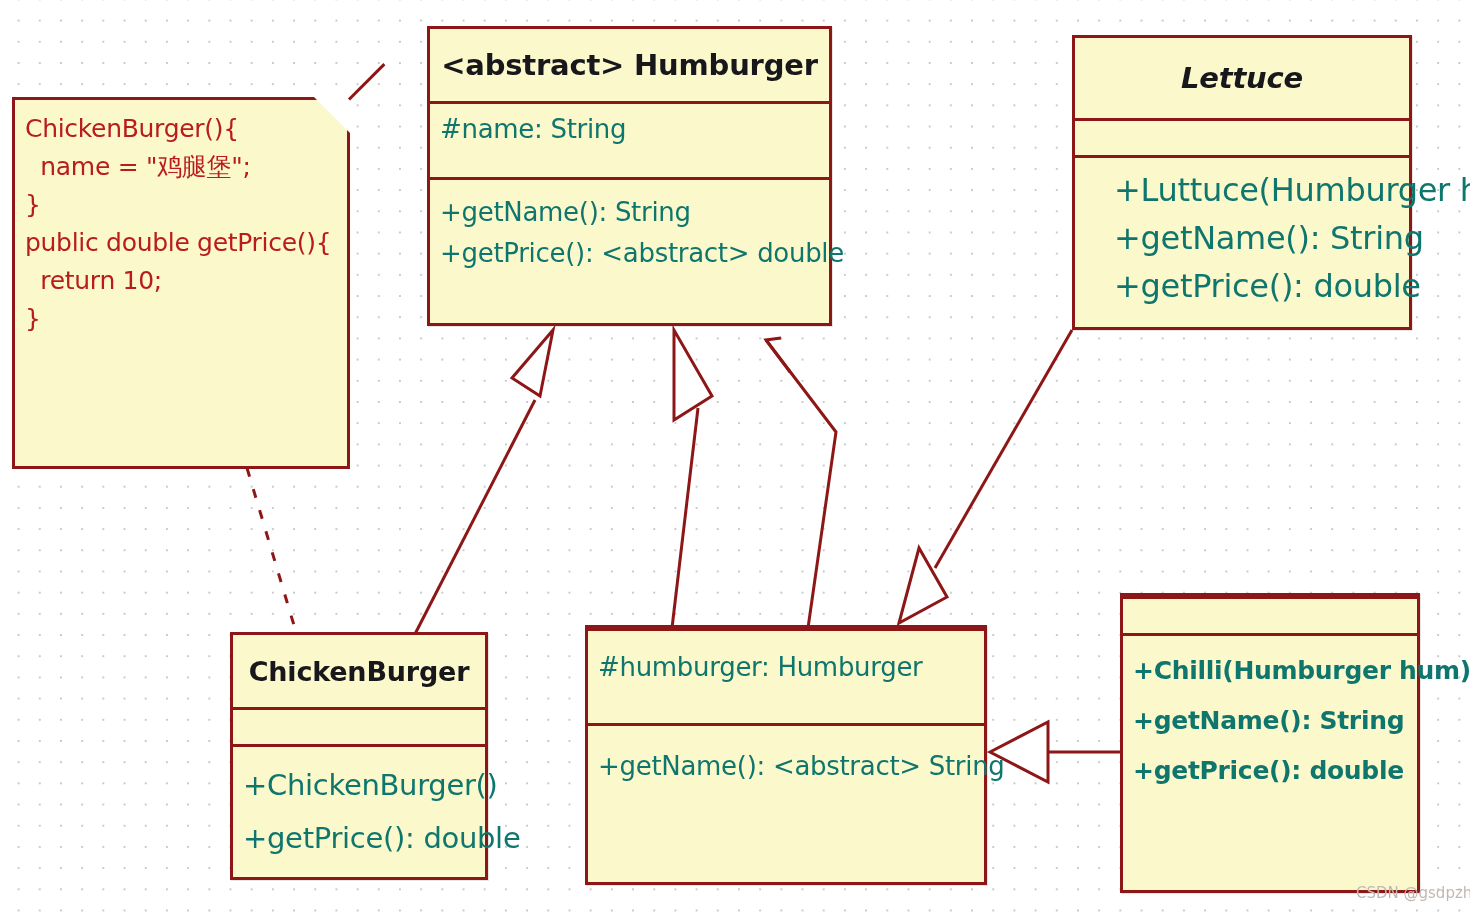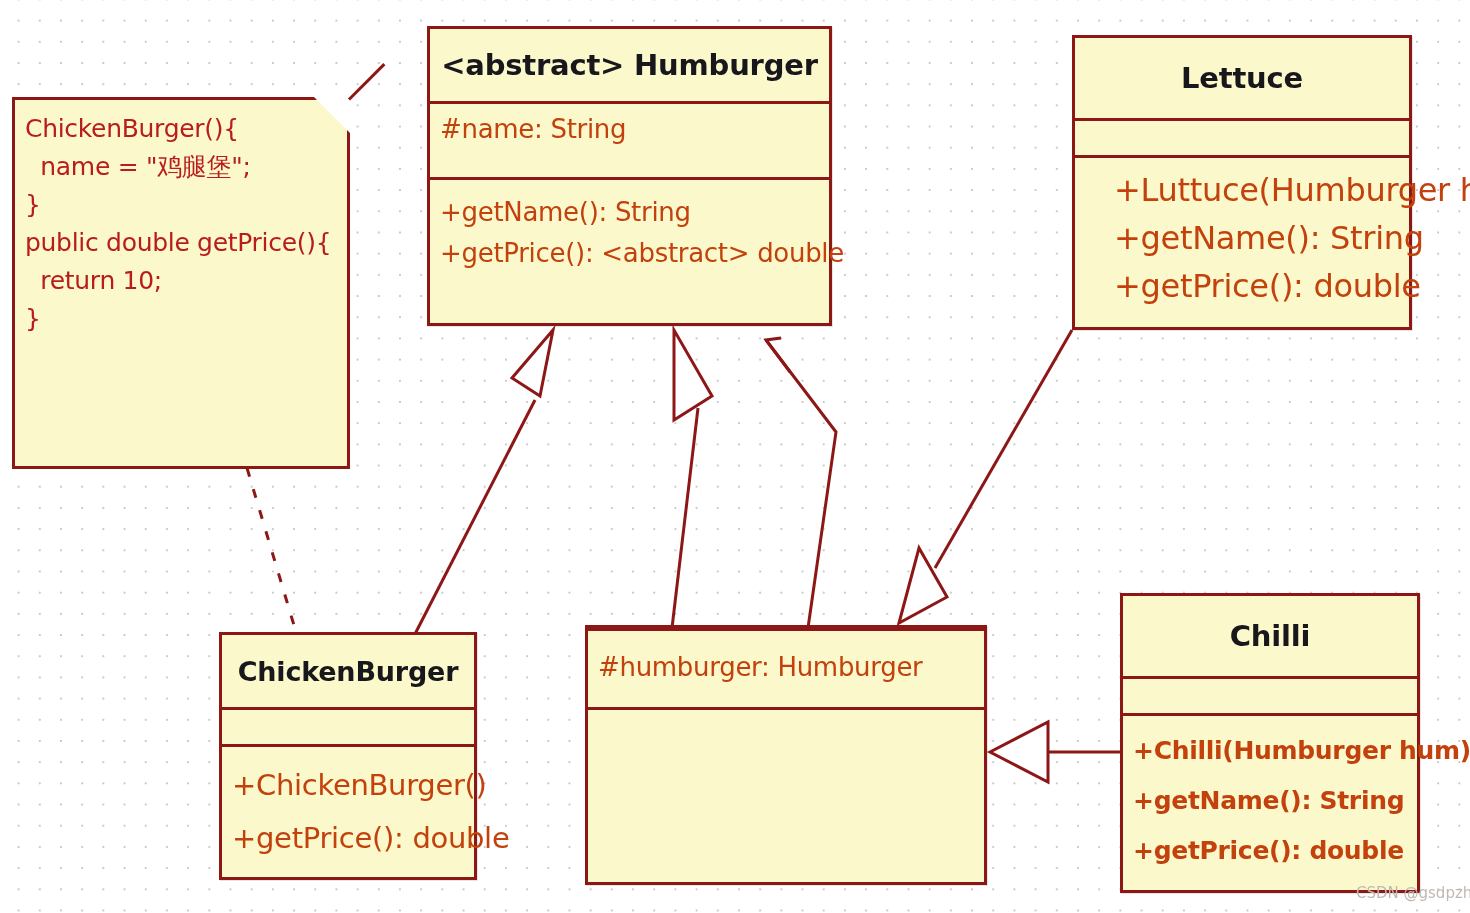--- a/index.html
+++ b/index.html
@@ -40,21 +40,21 @@
     align-items: center;
     justify-content: center;
   }
   .uml-sep {
     height: 0;
     border-top: 3px solid #8d1717;
   }
   .uml-compartment {
     box-sizing: border-box;
     padding: 7px 10px 7px 10px;
-    color: #c2410c;
+    color: #0f766e;
   }
   .uml-compartment.empty {
     padding: 0;
   }
   .uml-line {
     white-space: pre;
     letter-spacing: -0.3px;
   }
 
   
@@ -171,56 +171,58 @@
       <div class="uml-line">#name: String</div>
     </div>
     <div class="uml-sep"></div>
     <div class="uml-compartment" style="font-size:26px; line-height:41px; padding-top:12px;">
       <div class="uml-line">+getName(): String
 +getPrice(): &lt;abstract&gt; double</div>
     </div>
   </div>
 
   <div class="uml-box" style="left:1072px; top:35px; width:340px; height:295px;">
-    <div class="uml-title" style="height:80px; font-size:29px;">Lettuce</div>
+    <div class="uml-title" style="height:80px; font-size:29px;font-style:italic;">Lettuce</div>
     <div class="uml-sep"></div>
     <div class="uml-compartment empty" style="height:34px;">
       <div class="uml-line"></div>
     </div>
     <div class="uml-sep"></div>
     <div class="uml-compartment" style="font-size:32px; line-height:48px; padding-top:8px;padding-left:39px;">
       <div class="uml-line">+Luttuce(Humburger hum)
 +getName(): String
 +getPrice(): double</div>
     </div>
   </div>
 
-  <div class="uml-box" style="left:219px; top:632px; width:258px; height:248px;">
+  <div class="uml-box" style="left:230px; top:632px; width:258px; height:248px;">
     <div class="uml-title" style="height:72px; font-size:27px;">ChickenBurger</div>
     <div class="uml-sep"></div>
     <div class="uml-compartment empty" style="height:34px;">
       <div class="uml-line"></div>
     </div>
     <div class="uml-sep"></div>
     <div class="uml-compartment" style="font-size:29px; line-height:53px; padding-top:12px;">
       <div class="uml-line">+ChickenBurger()
 +getPrice(): double</div>
     </div>
   </div>
 
   <div class="uml-box" style="left:585px; top:625px; width:402px; height:260px;">
     <div class="uml-sep"></div>
-    <div class="uml-compartment" style="height:76px; font-size:26px; line-height:40px; padding-top:16px;">
+    <div class="uml-compartment" style="height:92px; font-size:26px; line-height:40px; padding-top:16px;">
       <div class="uml-line">#humburger: Humburger</div>
     </div>
     <div class="uml-sep"></div>
+    <div class="uml-compartment" style="font-size:26px; line-height:40px; padding-top:20px;">
+      <div class="uml-line">+getName(): &lt;abstract&gt; String</div>
+    </div>
   </div>
 
   <div class="uml-box" style="left:1120px; top:593px; width:300px; height:300px;">
-    <div class="uml-title" style="height:80px; font-size:29px;">Chilli</div>
     <div class="uml-sep"></div>
     <div class="uml-compartment empty" style="height:34px;">
       <div class="uml-line"></div>
     </div>
     <div class="uml-sep"></div>
     <div class="uml-compartment" style="font-size:25px; line-height:50px; padding-top:10px;font-weight:bold;">
       <div class="uml-line">+Chilli(Humburger hum)
 +getName(): String
 +getPrice(): double</div>
     </div>

